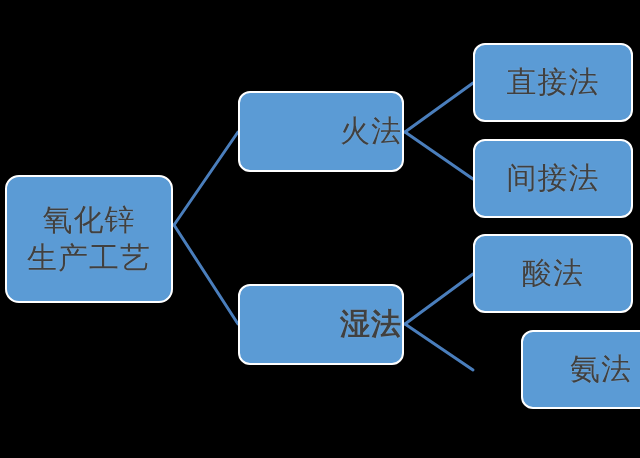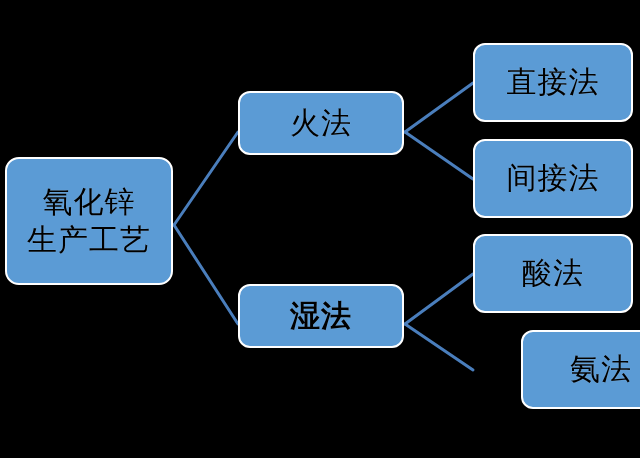--- a/index.html
+++ b/index.html
@@ -27,40 +27,41 @@
   .node {
     position: absolute;
     box-sizing: border-box;
     background: #5B9BD5;
     border: 2px solid #FFFFFF;
     border-radius: 12px;
     display: flex;
     align-items: center;
     justify-content: center;
     text-align: center;
-    color: #000000;
+    color: #404040;
     line-height: 1.28;
     letter-spacing: 1px;
     font-weight: 400;
     text-shadow: 0 0 1px rgba(255,255,255,0.35);
     z-index: 2;
   }
   .node-root {
     left: 5px;
-    top: 157px;
+    top: 175px;
     width: 168px;
     height: 128px;
     font-size: 30px;
     border-radius: 14px;
   }
   .node-mid {
     left: 238px;
     width: 166px;
-    height: 64px;
+    height: 81px;
     font-size: 30px;
+    justify-content: flex-end;
   }
   .node-mid.pos-1 { top: 91px; }
   .node-mid.pos-2 { top: 284px; font-weight: bold; }
   .node-leaf {
     left: 473px;
     width: 160px;
     height: 79px;
     font-size: 30px;
   }
   .node-leaf.pos-1 { top: 43px; }

